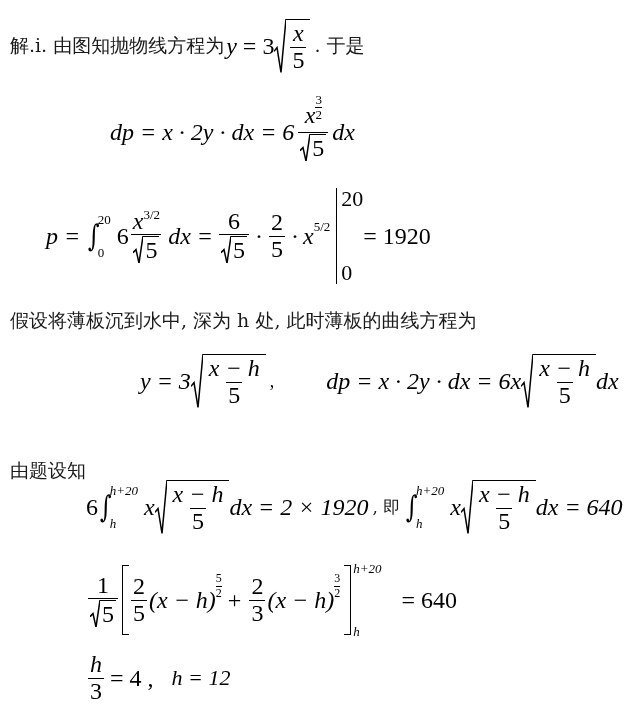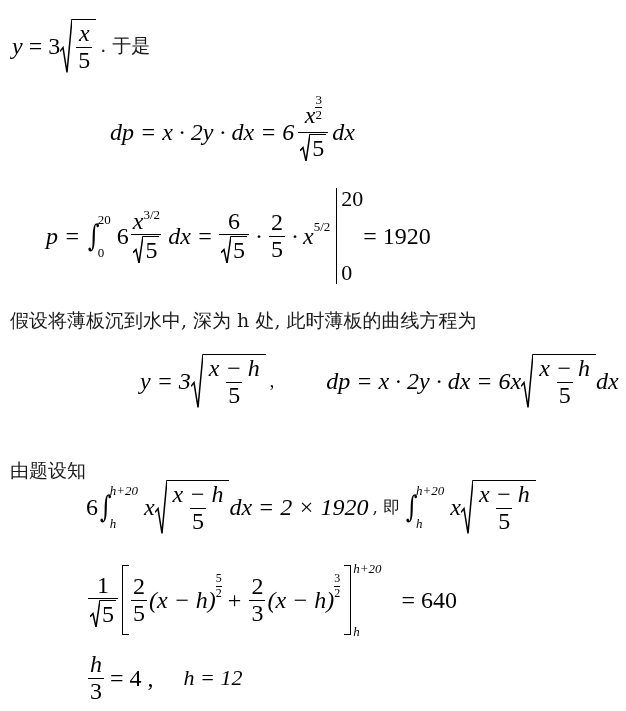--- a/index.html
+++ b/index.html
@@ -17,20 +17,21 @@
   .sqrt .rad svg { position: absolute; left: 0; top: 0; width: 100%; height: 100%; }
   .sqrt .body { border-top: 1.4px solid #000; padding: 1px 2px 0 2px; display: inline-flex; align-items: center; }
   .int { font-family: "DejaVu Serif", serif; font-size: 30px; font-style: normal; display: inline-block; transform: scaleX(0.75); vertical-align: middle; }
   .lim { display: inline-flex; flex-direction: column; justify-content: space-between; vertical-align: middle; font-size: 13px; height: 46px; margin-left: -4px; }
   .sup-s { font-size: 13px; }
 </style>
 </head>
 <body>
 
 <div class="abs" style="left:10px; top:18px; height:56px; display:flex; align-items:center;">
+  <span class="cn">解.i.  由图知抛物线方程为</span>
   <span class="m" style="display:inline-flex; align-items:center; margin-left:2px;">
     <span class="i">y</span>
     <span style="margin:0 6px;">=</span>
     <span>3</span>
     <span class="sqrt">
       <span class="rad">
           <svg viewBox="0 0 12 56" preserveAspectRatio="none">
             <polyline points="0,34 3,30 7,56 12,0" fill="none" stroke="#000" stroke-width="1.5"></polyline>
           </svg>
         </span>
@@ -182,20 +183,21 @@
           <polyline points="0,34 3,30 7,56 12,0" fill="none" stroke="#000" stroke-width="1.5"></polyline>
         </svg>
       </span>
     <span class="body">
         <span class="frac">
           <span class="num i">x − h</span>
           <span class="den">5</span>
         </span>
       </span>
   </span>
+  <span class="i">dx = 640</span>
 </div>
 
 <div class="abs m" style="left:86px; top:560px; height:80px; display:flex; align-items:center;">
   <span class="frac">
     <span class="num">1</span>
     <span class="den"><span class="sqrt">
           <span class="rad" style="width:10px;">
             <svg viewBox="0 0 10 26" preserveAspectRatio="none">
               <polyline points="0,16 3,13 6,26 10,0" fill="none" stroke="#000" stroke-width="1.5"></polyline>
             </svg>
@@ -230,14 +232,14 @@
     </span>
   <span style="margin-left:20px;">= 640</span>
 </div>
 
 <div class="abs m" style="left:86px; top:648px; height:60px; display:flex; align-items:center;">
   <span class="frac">
     <span class="num i">h</span>
     <span class="den">3</span>
   </span>
   <span style="margin-left:4px;">= 4 ,</span>
-  <span class="i" style="margin-left:30px; font-size:22px;">h = 12</span>
+  <span class="i" style="margin-left:18px; font-size:22px;">h = 12</span>
 </div>
 
 </body></html>

